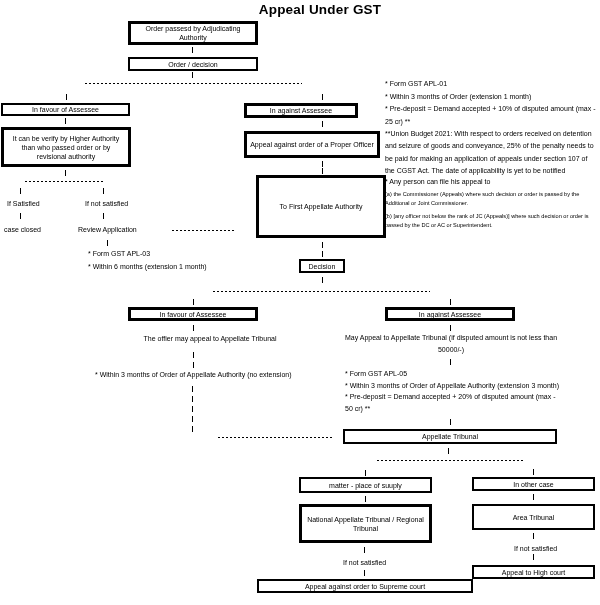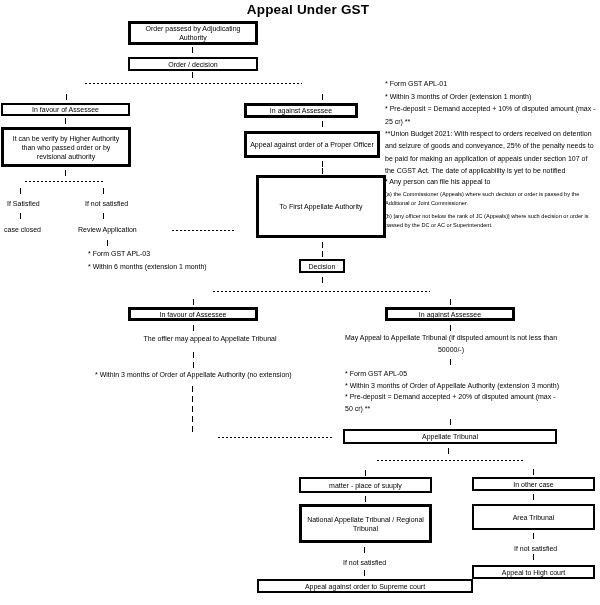--- a/index.html
+++ b/index.html
@@ -1,18 +1,18 @@
 <!DOCTYPE html>
 <html><head>
 <meta charset="utf-8">
 <style>
   html,body{margin:0;padding:0;background:#ffffff;}
   .stage{position:relative;width:600px;height:605px;background:#ffffff;color:#000;
          font-family:"Liberation Sans",sans-serif;overflow:hidden;}
-  .title{position:absolute;left:28px;top:2px;width:560px;text-align:center;
+  .title{position:absolute;left:40px;top:2px;width:560px;text-align:center;
          font-size:13.5px;font-weight:bold;letter-spacing:.2px;}
   .box{position:absolute;box-sizing:border-box;border:2px solid #000;background:#fff;
        display:flex;align-items:center;justify-content:center;text-align:center;
        font-size:7px;line-height:9px;padding:0 3px;}
   .thick{border-width:3px;}
   .t{position:absolute;width:1.2px;height:6px;background:#000;}
   .dh{position:absolute;height:1px;
       background:repeating-linear-gradient(90deg,#000 0 2px,transparent 2px 4px);}
   .txt{position:absolute;font-size:7px;line-height:9px;white-space:nowrap;}
   .blk{position:absolute;font-size:7px;}

